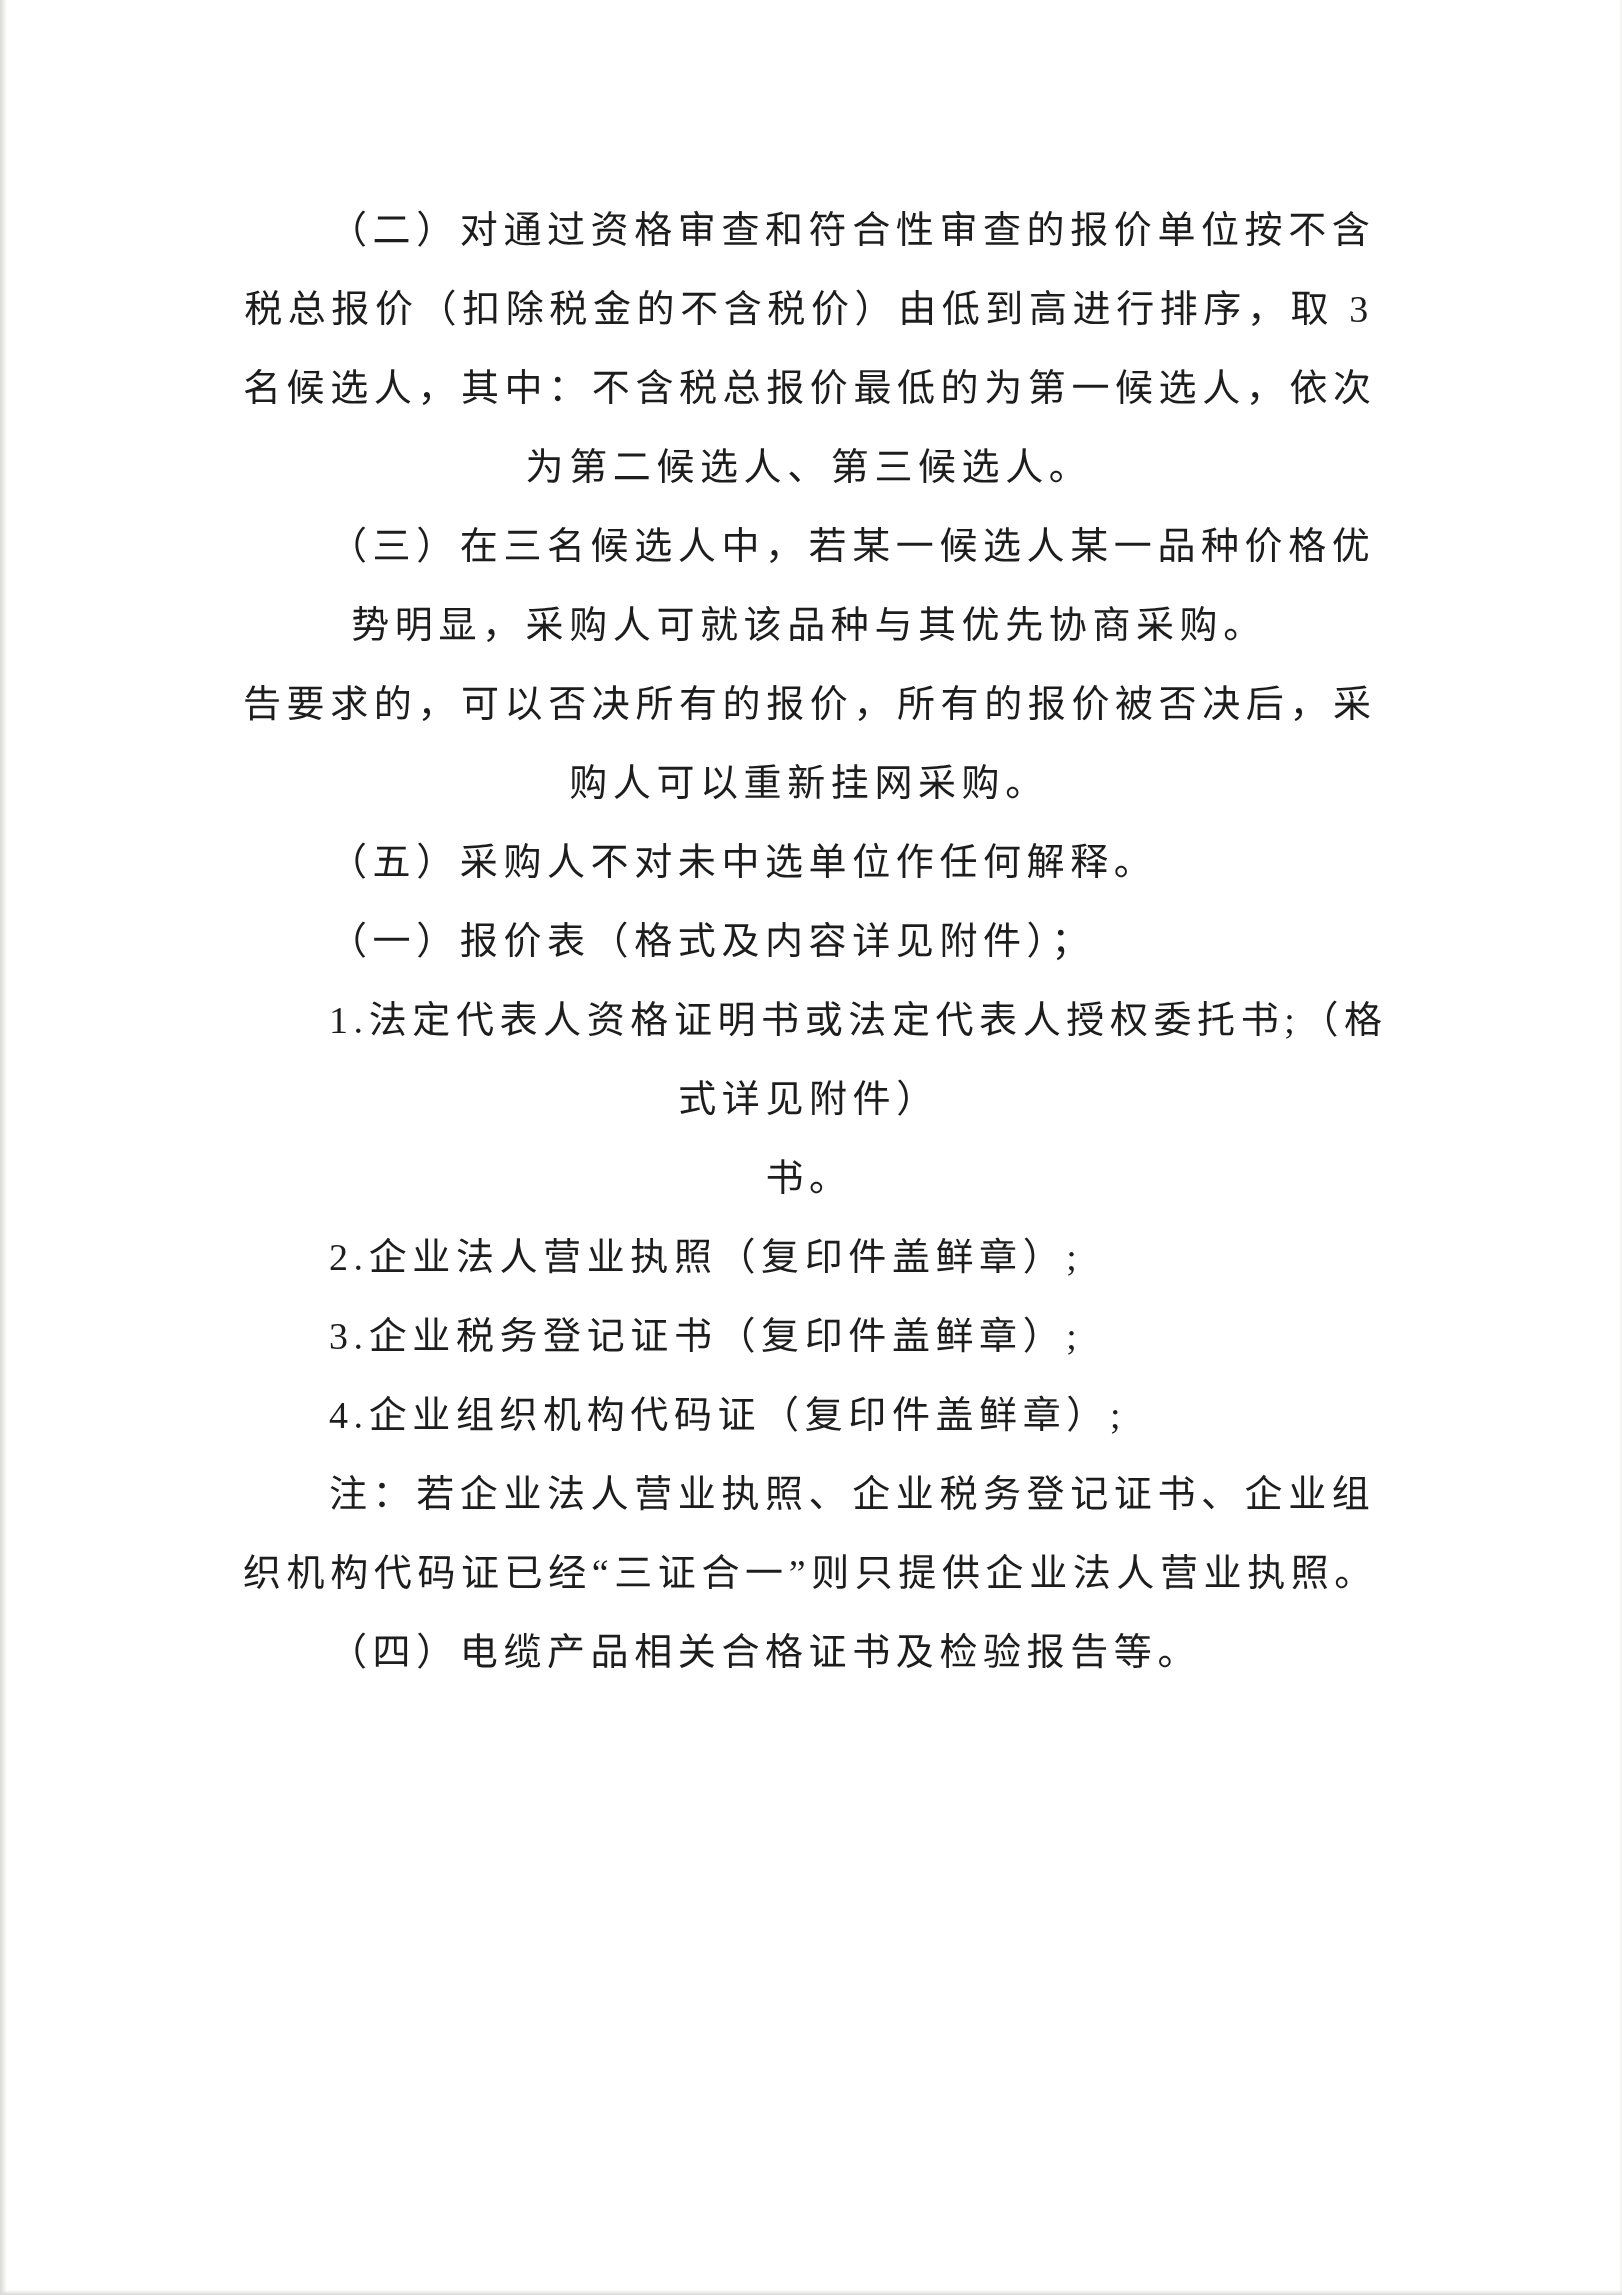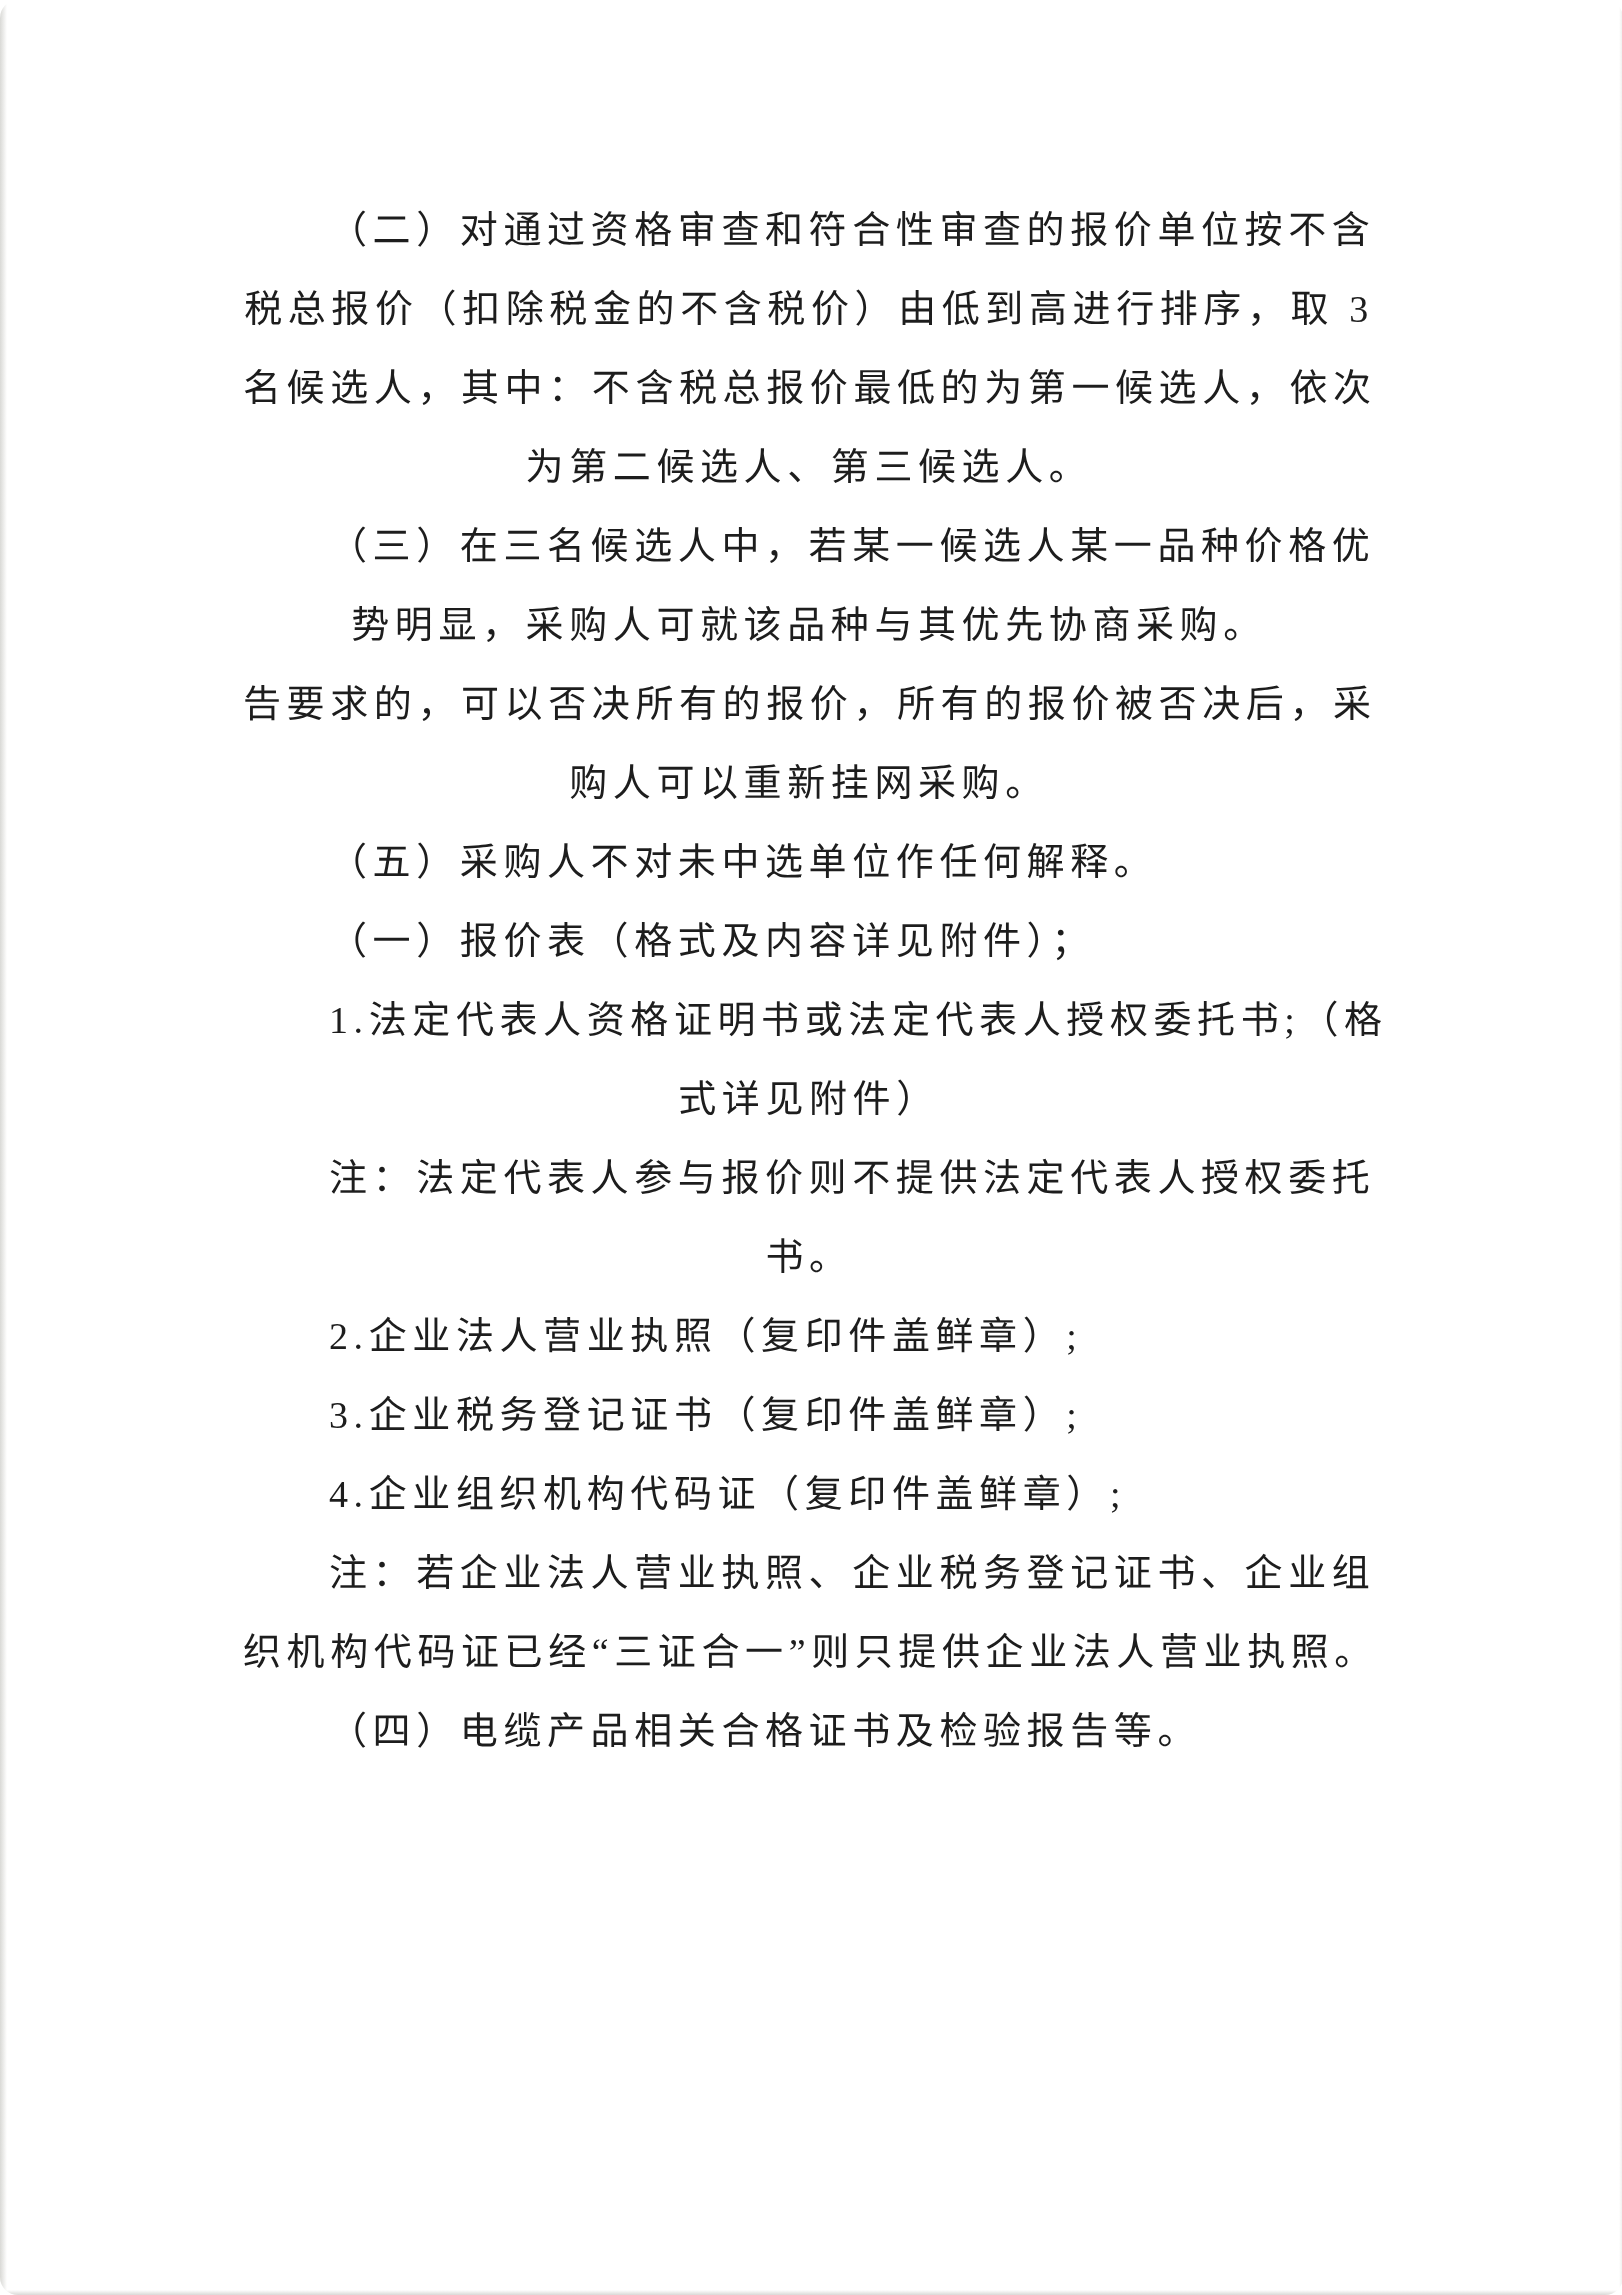--- a/index.html
+++ b/index.html
@@ -8,21 +8,20 @@
     --edge:#d9d9d6;
   }
   html,body{margin:0;padding:0;background:#fff;}
   .page{
     position:relative;
     width:1623px;
     height:2295px;
     background:var(--paper);
     overflow:hidden;
     font-family:"Liberation Serif","DejaVu Serif",serif;
-    border-radius:18px;
   }
   
   .edge-left{
     position:absolute;left:0;top:0;width:6.5px;height:100%;
     background:linear-gradient(to right,var(--edge),rgba(255,255,255,0));
   }
   .edge-bottom{
     position:absolute;left:0;bottom:0;width:100%;height:5.2px;
     background:linear-gradient(to top,var(--edge),rgba(255,255,255,0));
   }
@@ -70,21 +69,20 @@
     <div class="line c">名候选人，其中：不含税总报价最低的为第一候选人，依次</div>
     <div class="line c">为第二候选人、第三候选人。</div>
     <div class="line p">（三）在三名候选人中，若某一候选人某一品种价格优</div>
     <div class="line c">势明显，采购人可就该品种与其优先协商采购。</div>
     <div class="line c">告要求的，可以否决所有的报价，所有的报价被否决后，采</div>
     <div class="line c">购人可以重新挂网采购。</div>
     <div class="line p">（五）采购人不对未中选单位作任何解释。</div>
     <div class="line p">（一）报价表（格式及内容详见附件）；</div>
     <div class="line p">1.法定代表人资格证明书或法定代表人授权委托书;（格</div>
     <div class="line c">式详见附件）</div>
-    <div class="line p">注：法定代表人参与报价则不提供法定代表人授权委托</div>
     <div class="line c">书。</div>
     <div class="line p">2.企业法人营业执照（复印件盖鲜章）;</div>
     <div class="line p">3.企业税务登记证书（复印件盖鲜章）;</div>
     <div class="line p">4.企业组织机构代码证（复印件盖鲜章）;</div>
     <div class="line p">注：若企业法人营业执照、企业税务登记证书、企业组</div>
     <div class="line c">织机构代码证已经“三证合一”则只提供企业法人营业执照。</div>
     <div class="line p">（四）电缆产品相关合格证书及检验报告等。</div>
   </div>
 </div>
 

